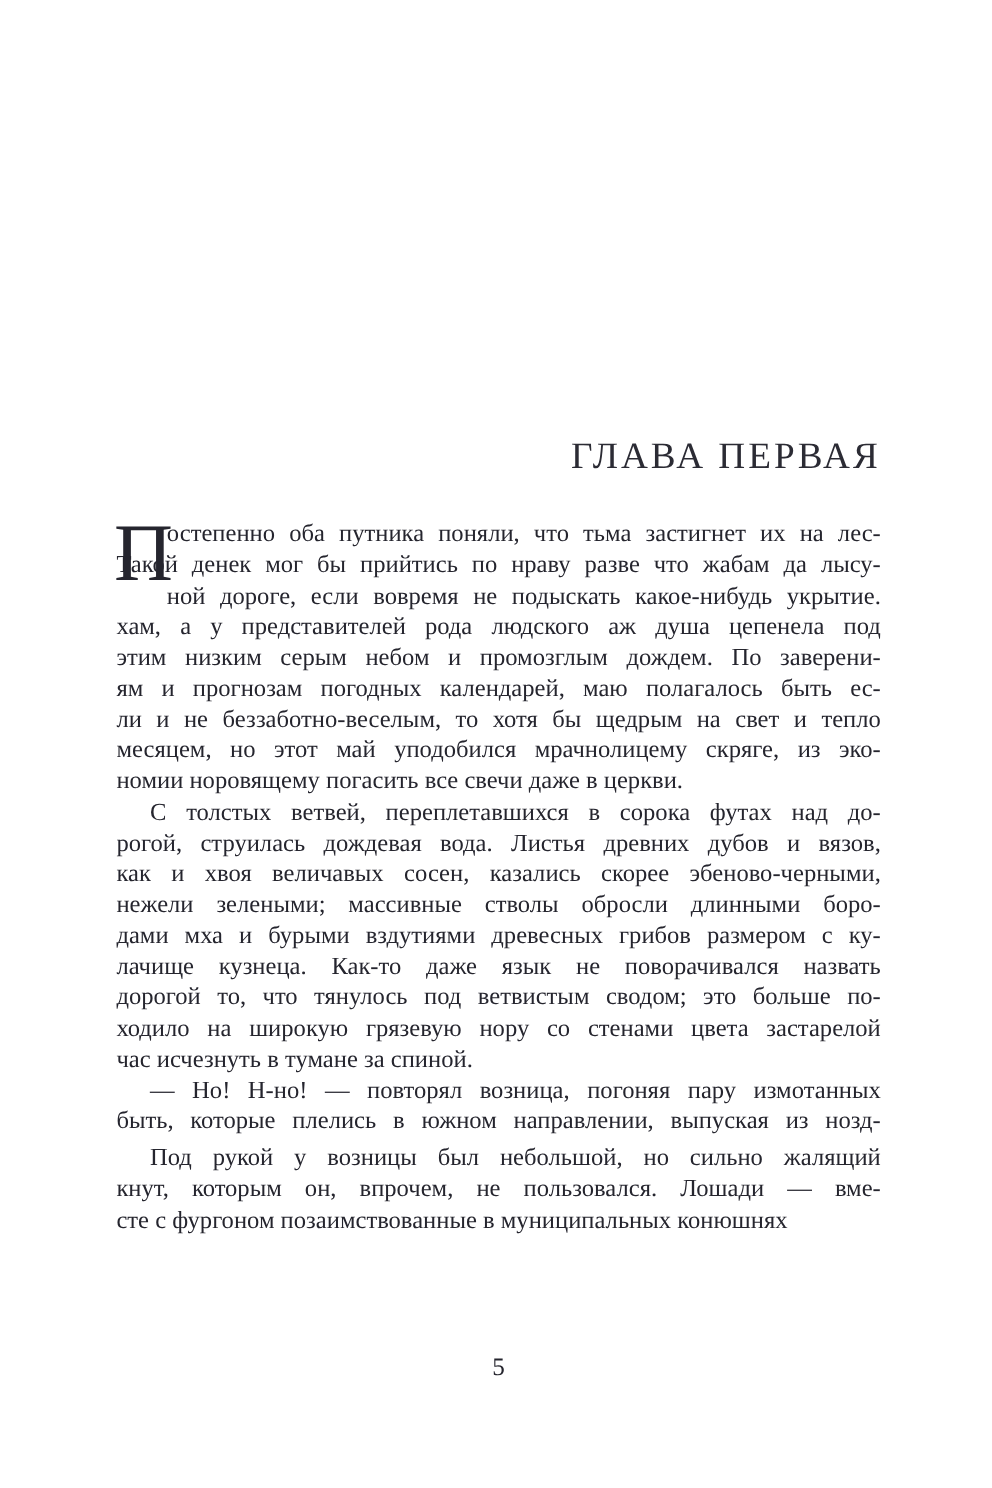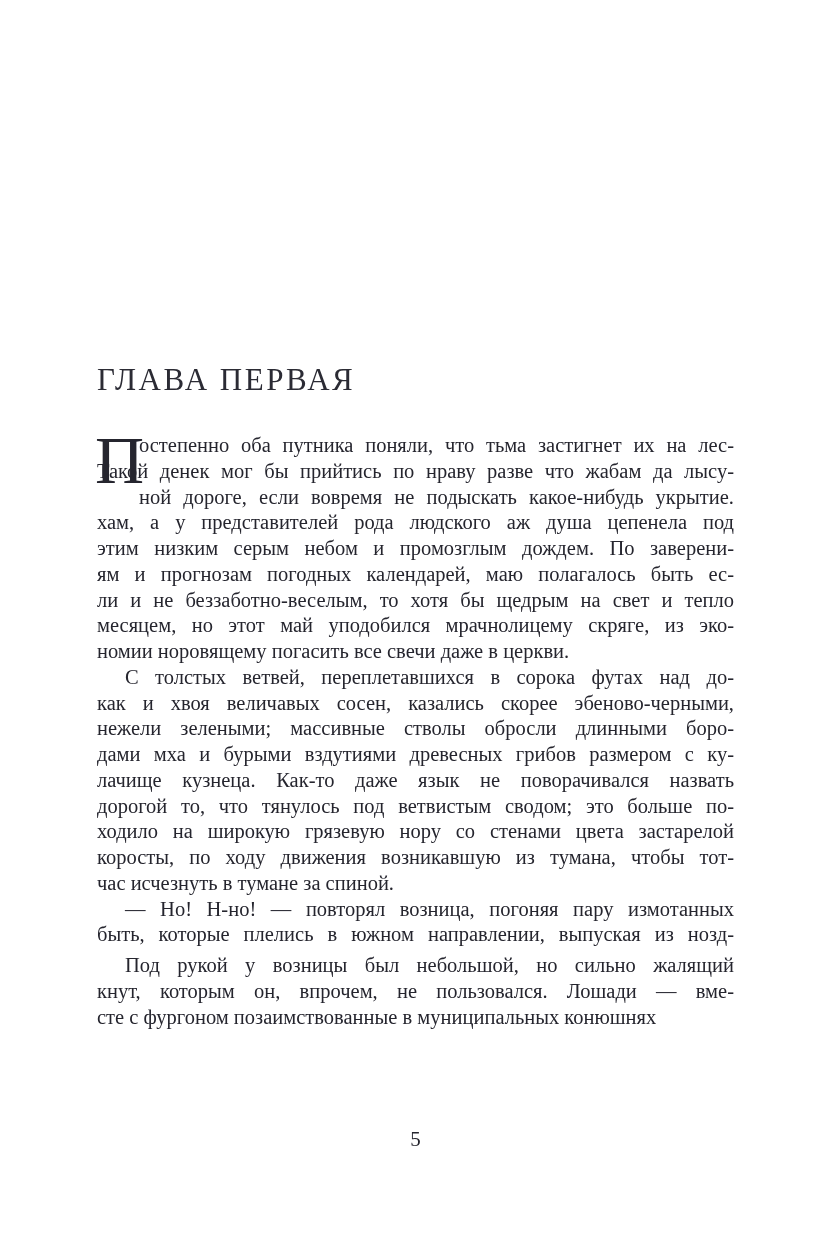--- a/index.html
+++ b/index.html
@@ -17,21 +17,21 @@
     overflow: hidden;
   }
   .chapter-title {
     position: absolute;
     top: 360px;
     left: 97px;
     width: 637px;
     margin: 0;
     font-size: 31px;
     font-weight: normal;
-    text-align: left;
+    text-align: right;
     letter-spacing: 2.5px;
     line-height: 40px;
     color: #2b2b34;
   }
   .body-text {
     position: absolute;
     top: 433px;
     left: 97px;
     width: 637px;
     font-size: 20.5px;
@@ -92,27 +92,27 @@
         <div class="line dropcap-indent">ной дороге, если вовремя не подыскать какое-нибудь укрытие.</div>
         <div class="line">хам, а у представителей рода людского аж душа цепенела под</div>
         <div class="line">этим низким серым небом и промозглым дождем. По заверени-</div>
         <div class="line">ям и прогнозам погодных календарей, маю полагалось быть ес-</div>
         <div class="line">ли и не беззаботно-веселым, то хотя бы щедрым на свет и тепло</div>
         <div class="line">месяцем, но этот май уподобился мрачнолицему скряге, из эко-</div>
         <div class="line last">номии норовящему погасить все свечи даже в церкви.</div>
       </div>
       <div class="paragraph">
         <div class="line first">С толстых ветвей, переплетавшихся в сорока футах над до-</div>
+        <div class="line">рогой, струилась дождевая вода. Листья древних дубов и вязов,</div>
         <div class="line">как и хвоя величавых сосен, казались скорее эбеново-черными,</div>
         <div class="line">нежели зелеными; массивные стволы обросли длинными боро-</div>
         <div class="line">дами мха и бурыми вздутиями древесных грибов размером с ку-</div>
         <div class="line">лачище кузнеца. Как-то даже язык не поворачивался назвать</div>
         <div class="line">дорогой то, что тянулось под ветвистым сводом; это больше по-</div>
         <div class="line">ходило на широкую грязевую нору со стенами цвета застарелой</div>
-        <div class="line">коросты, по ходу движения возникавшую из тумана, чтобы тот-</div>
         <div class="line last">час исчезнуть в тумане за спиной.</div>
       </div>
       <div class="paragraph">
         <div class="line first">— Но! Н-но! — повторял возница, погоняя пару измотанных</div>
         <div class="line">быть, которые плелись в южном направлении, выпуская из нозд-</div>
       </div>
       <div class="paragraph extra-space">
         <div class="line first">Под рукой у возницы был небольшой, но сильно жалящий</div>
         <div class="line">кнут, которым он, впрочем, не пользовался. Лошади — вме-</div>
         <div class="line last">сте с фургоном позаимствованные в муниципальных конюшнях</div>

